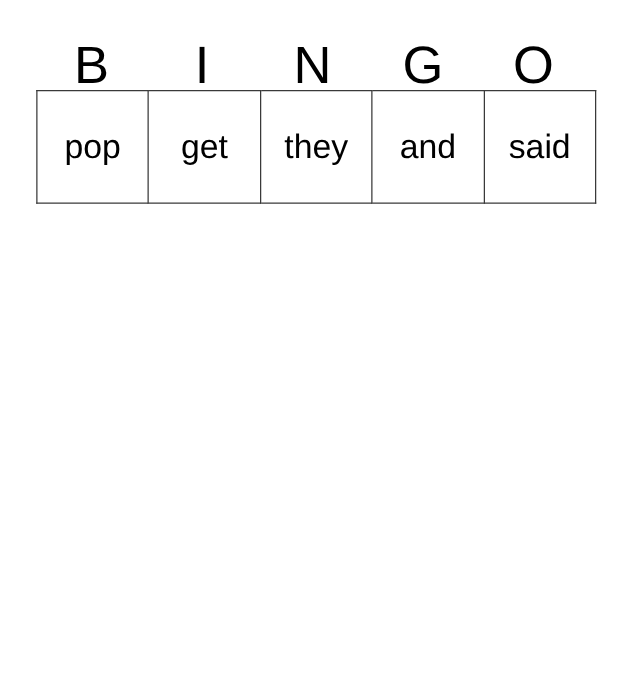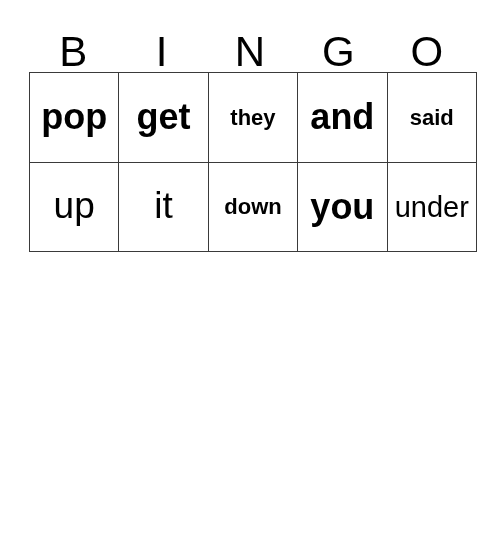--- a/index.html
+++ b/index.html
@@ -63,22 +63,22 @@
   .cell-word {
     display: block;
     width: 100%;
     line-height: 1.05;
     white-space: nowrap;
     font-weight: 400;
     color: #000;
   }
   
   .len-2 { font-size: 37px; }
-  .len-3 { font-size: 36px; font-weight: bold; }
-  .len-4 { font-size: 22px; font-weight: bold; }
+  .len-3 { font-size: 27px; }
+  .len-4 { font-size: 27px; }
   .len-5 { font-size: 29px; }
 </style>
 </head>
 <body>
 
 <div id="card">
 
   <div id="header-row">
     <div class="header-cell">
       <span class="header-letter">B</span>
@@ -109,33 +109,16 @@
         <td>
             <span class="cell-word len-4">they</span>
           </td>
         <td>
             <span class="cell-word len-3">and</span>
           </td>
         <td>
             <span class="cell-word len-4">said</span>
           </td>
       </tr>
-      <tr>
-        <td>
-            <span class="cell-word len-2">up</span>
-          </td>
-        <td>
-            <span class="cell-word len-2">it</span>
-          </td>
-        <td>
-            <span class="cell-word len-4">down</span>
-          </td>
-        <td>
-            <span class="cell-word len-3">you</span>
-          </td>
-        <td>
-            <span class="cell-word len-5">under</span>
-          </td>
-      </tr>
     </tbody>
   </table>
 
 </div>
 
 </body></html>

